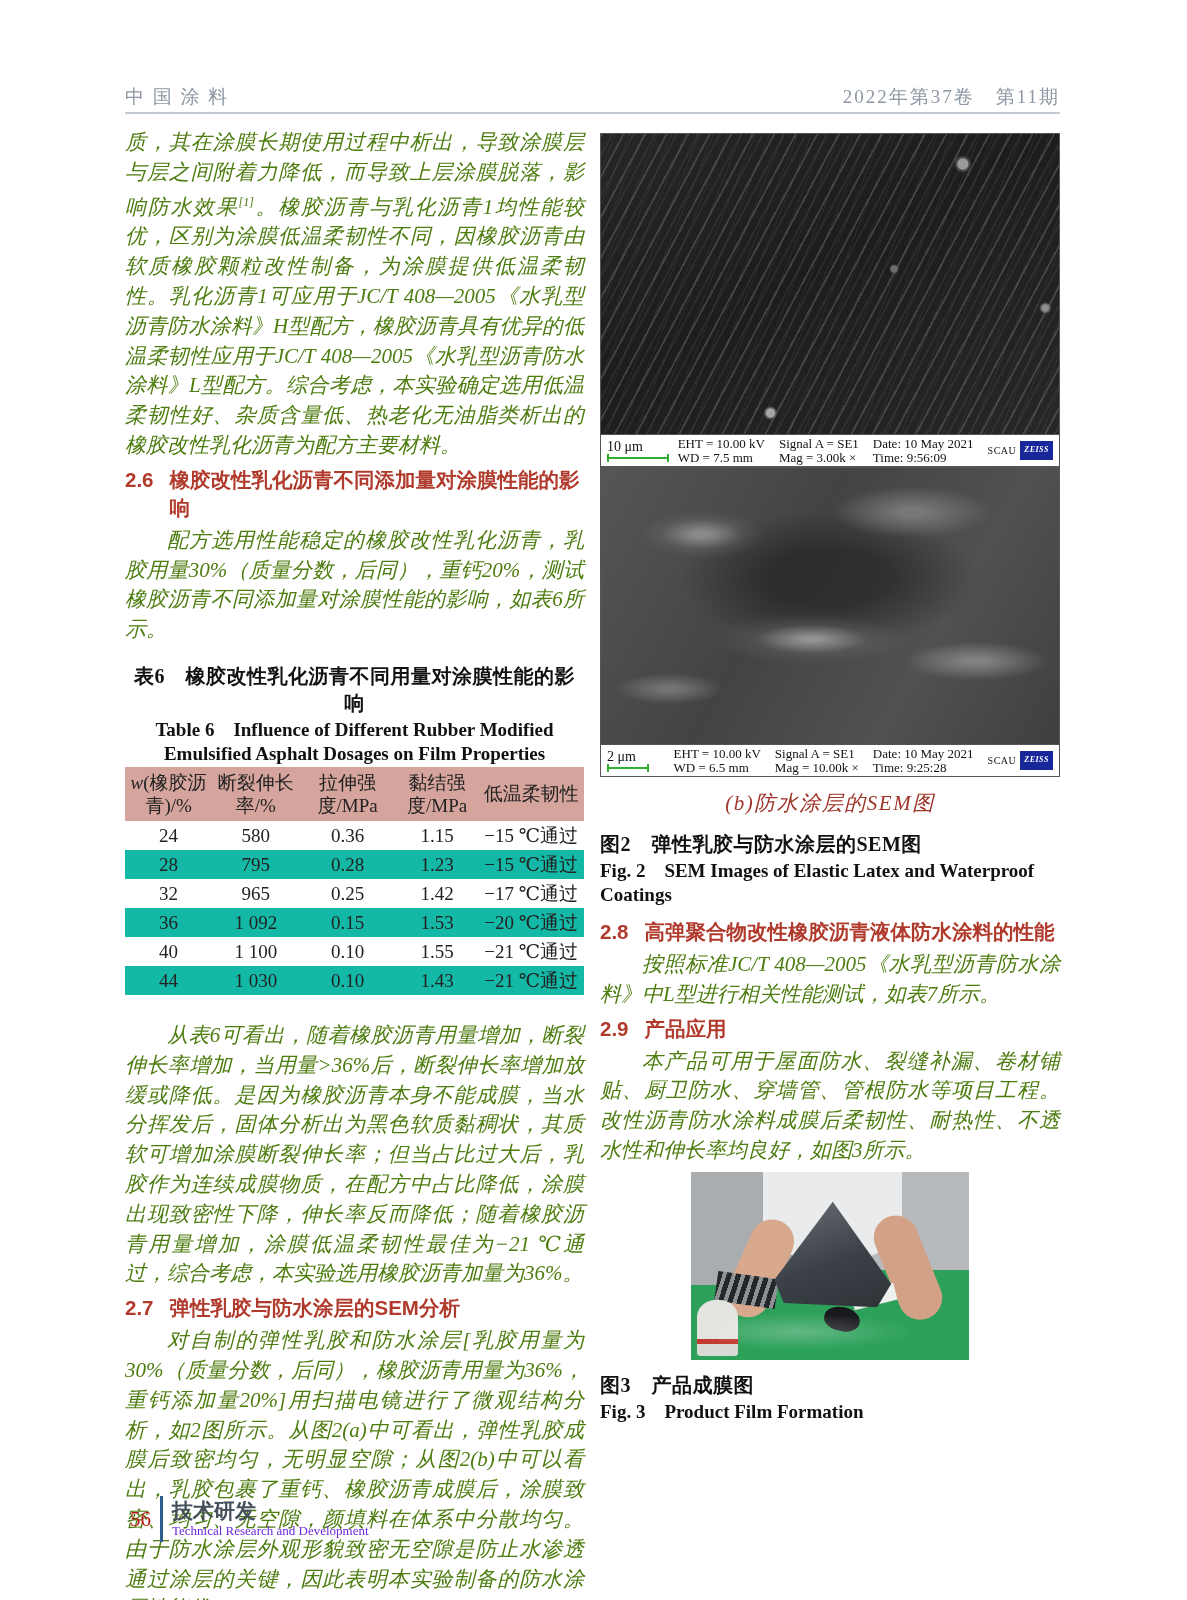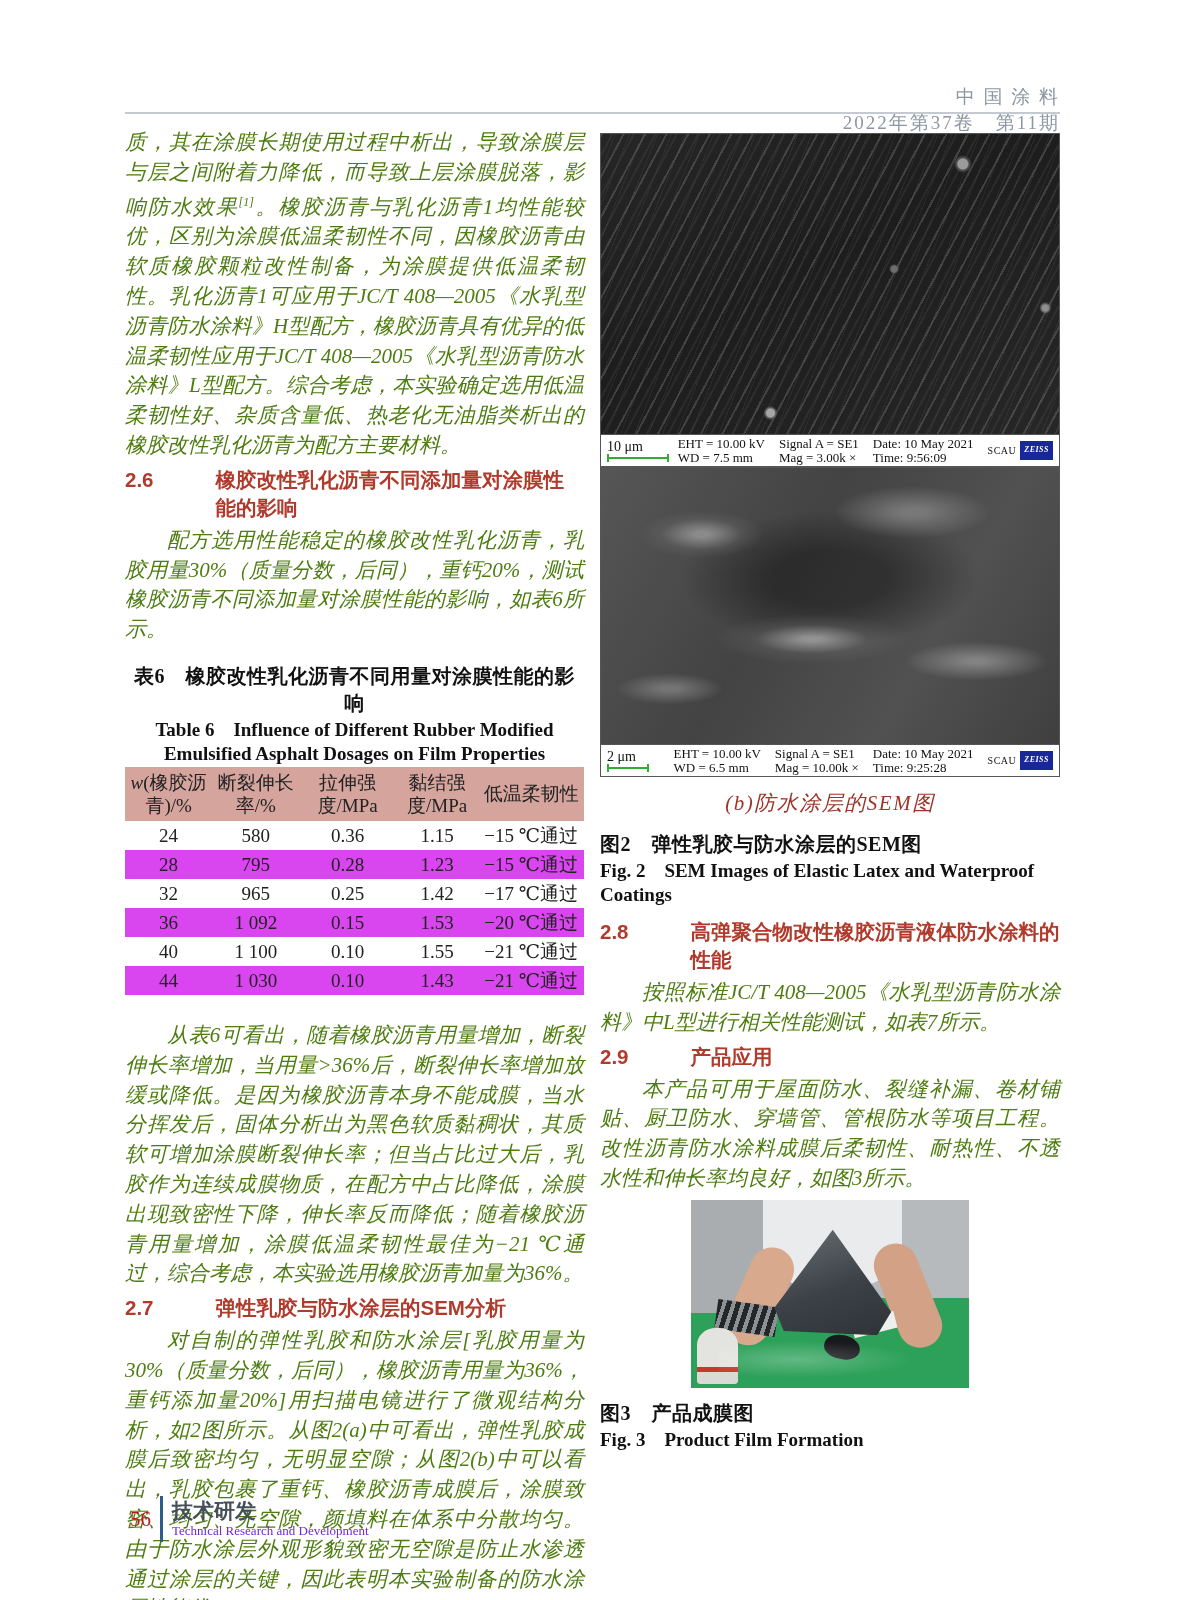--- a/index.html
+++ b/index.html
@@ -1,41 +1,41 @@
 <!DOCTYPE html>
 <html><head>
 <meta charset="utf-8">
 <style>
   * { margin:0; padding:0; box-sizing:border-box; }
   body { background:#ffffff; font-family:"Liberation Serif","DejaVu Serif",serif; }
   .page { position:relative; width:1187px; height:1600px; background:#ffffff; overflow:hidden; }
 
   
-  .hdr { position:absolute; left:125px; right:127px; top:84px; display:flex; justify-content:space-between; align-items:flex-end; color:#8d97a3; font-size:19px; letter-spacing:2px;flex-direction:column; }
+  .hdr { position:absolute; left:125px; right:127px; top:84px; display:flex; justify-content:space-between; align-items:flex-end; color:#8d97a3; font-size:19px; letter-spacing:2px; }
   .hdr-rule { position:absolute; left:125px; right:127px; top:112px; height:2px; background:#c3cad2; }
 
   
   .col-left  { position:absolute; left:125px; top:128px; width:459px; }
   .col-right { position:absolute; left:600px; top:133px; width:460px; }
 
   .para { font-size:21px; line-height:29.8px; text-align:justify; color:#4d7c0f;font-style:italic; }
   .indent { text-indent:2em; }
   sup { font-size:12px; }
 
-  .sec-head { display:flex; align-items:baseline; margin:5px 0 4px 0; color:#b03a2c; font-family:"Liberation Sans","DejaVu Sans",sans-serif; font-weight:bold; font-size:20.5px;gap:46px; }
+  .sec-head { display:flex; align-items:baseline; margin:5px 0 4px 0; color:#b03a2c; font-family:"Liberation Sans","DejaVu Sans",sans-serif; font-weight:bold; font-size:20.5px; }
   .sec-num { margin-right:16px; font-weight:bold; }
 
   
   .tbl-titles { text-align:center; margin-top:18px; font-weight:bold; color:#111; }
   .tbl-title-cn { font-size:20px; letter-spacing:.5px; }
   .tbl-title-en { font-size:19px; }
   .tbl { width:100%; border-collapse:collapse; margin-top:2px; font-size:19px; color:#222; }
   .tbl th { background:#d4a49d; font-weight:normal; padding:4px 2px; line-height:23px; }
   .tbl td { text-align:center; padding:3px 2px; line-height:23px; }
-  .tbl tr.alt td { background:#d946ef; }
+  .tbl tr.alt td { background:#14b8a6; }
   .tbl .w-ital { font-style:italic; }
 
   
   .sem-frame { border:1px solid #555; }
   .sem-img-a {
     height:300px;
     background-color:#222;
     background-image:
       radial-gradient(circle 9px at 79% 10%, #9a9a9a 0 5px, #555 6px, transparent 9px),
       radial-gradient(circle 7px at 37% 93%, #a5a5a5 0 4px, #666 5px, transparent 7px),

